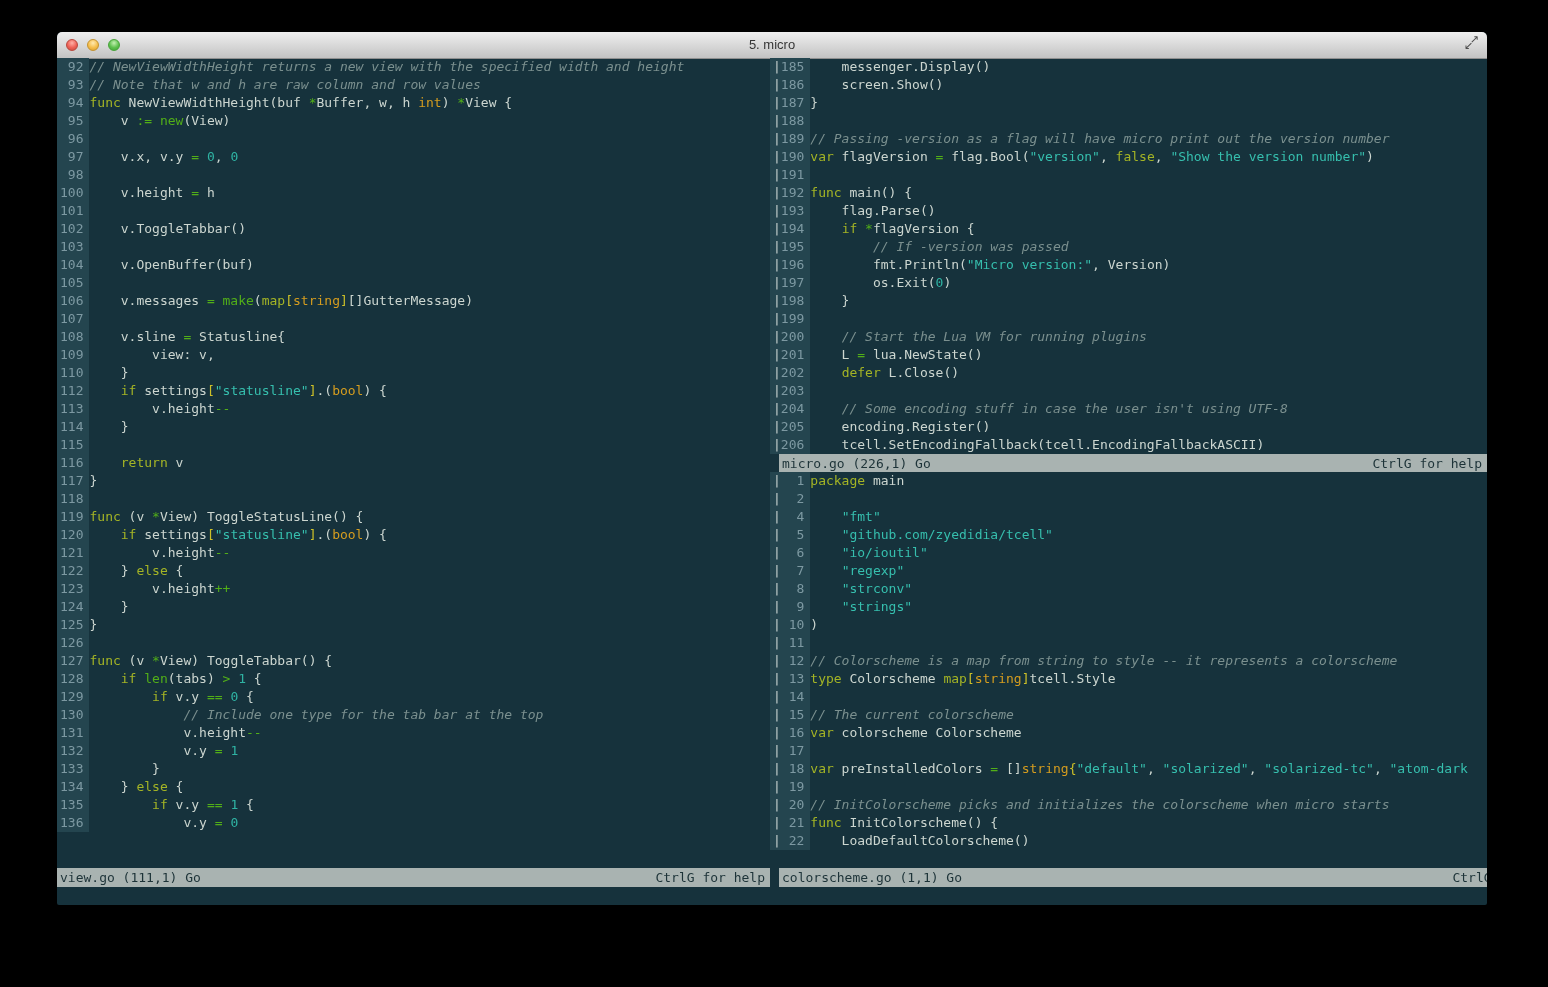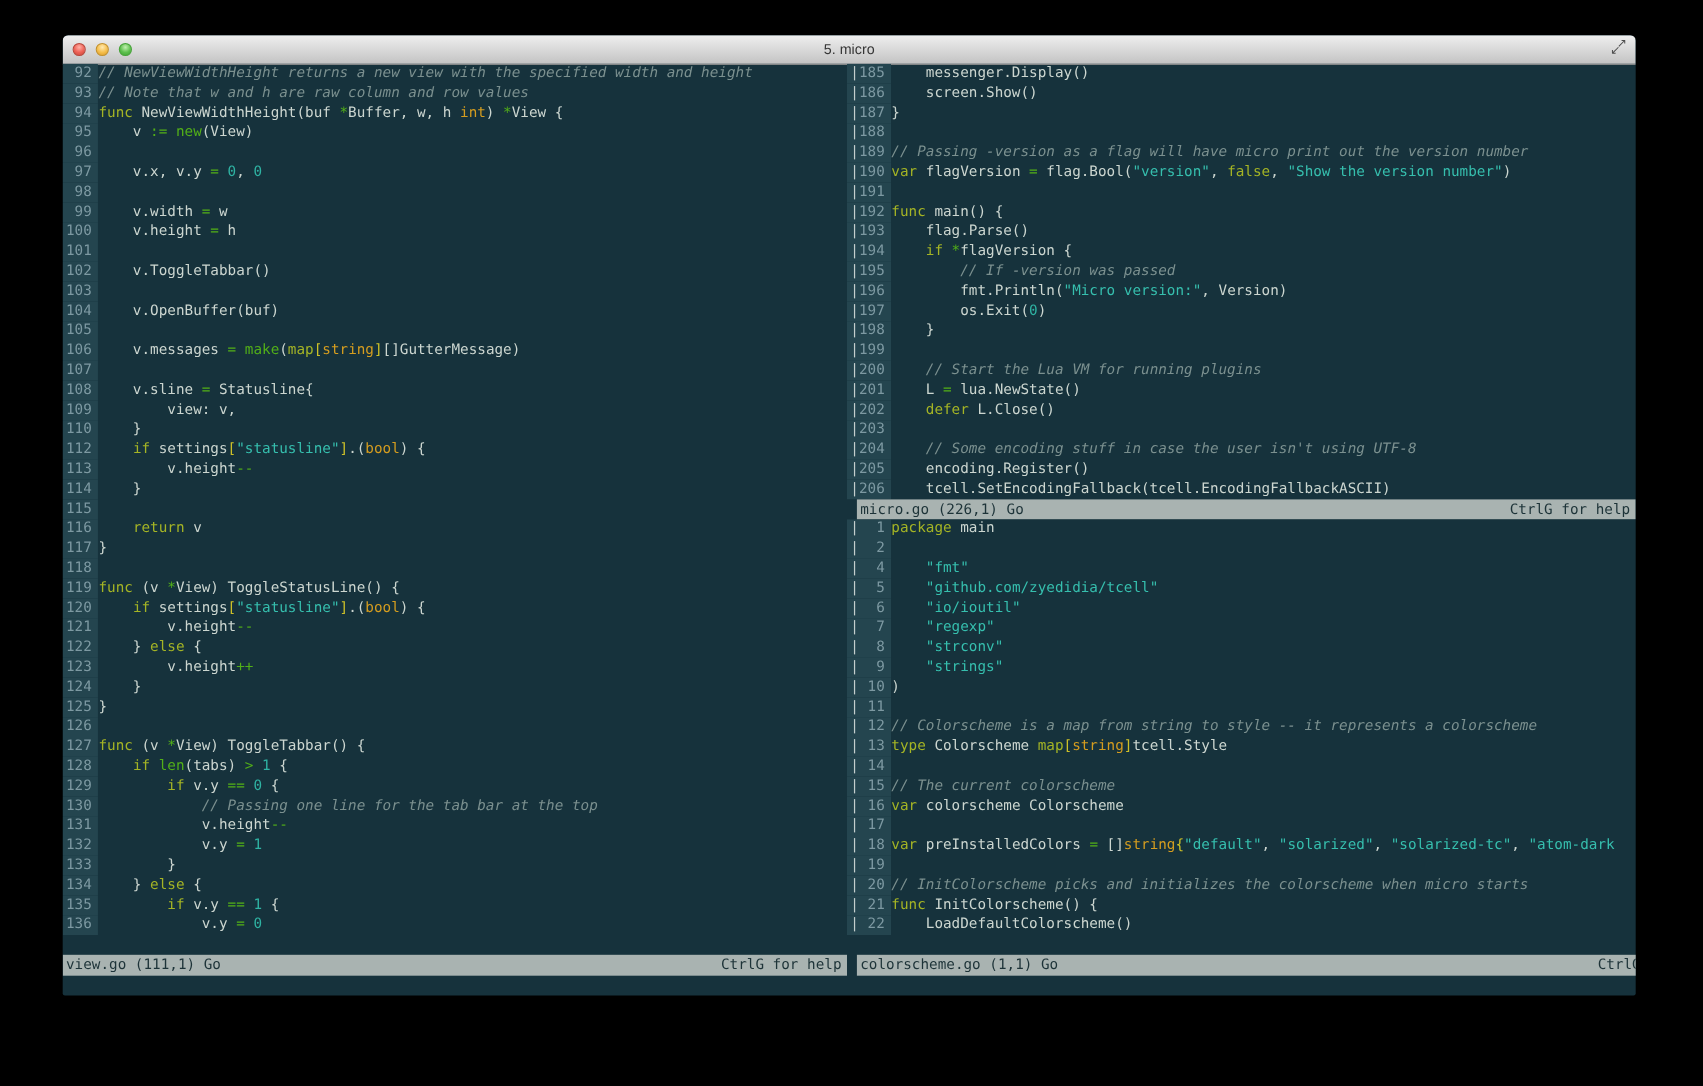--- a/index.html
+++ b/index.html
@@ -66,21 +66,20 @@
     </div>
 
     <div class="pane" id="pane-left">
         <div class="row"><span class="gutter"><span> 92</span></span><span class="code"><span class="tok-c">// NewViewWidthHeight returns a new view with the specified width and height</span></span></div>
         <div class="row"><span class="gutter"><span> 93</span></span><span class="code"><span class="tok-c">// Note that w and h are raw column and row values</span></span></div>
         <div class="row"><span class="gutter"><span> 94</span></span><span class="code"><span class="tok-k">func</span><span class="tok-n"> NewViewWidthHeight(buf </span><span class="tok-g">*</span><span class="tok-n">Buffer, w, h </span><span class="tok-t">int</span><span class="tok-n">) </span><span class="tok-g">*</span><span class="tok-n">View {</span></span></div>
         <div class="row"><span class="gutter"><span> 95</span></span><span class="code"><span class="tok-n">    v </span><span class="tok-g">:=</span><span class="tok-n"> </span><span class="tok-g">new</span><span class="tok-n">(View)</span></span></div>
         <div class="row"><span class="gutter"><span> 96</span></span><span class="code"></span></div>
         <div class="row"><span class="gutter"><span> 97</span></span><span class="code"><span class="tok-n">    v.x, v.y </span><span class="tok-g">=</span><span class="tok-n"> </span><span class="tok-u">0</span><span class="tok-n">, </span><span class="tok-u">0</span></span></div>
         <div class="row"><span class="gutter"><span> 98</span></span><span class="code"></span></div>
-        <div class="row"><span class="gutter"><span> 99</span></span><span class="code"><span class="tok-n">    v.width </span><span class="tok-g">=</span><span class="tok-n"> w</span></span></div>
         <div class="row"><span class="gutter"><span>100</span></span><span class="code"><span class="tok-n">    v.height </span><span class="tok-g">=</span><span class="tok-n"> h</span></span></div>
         <div class="row"><span class="gutter"><span>101</span></span><span class="code"></span></div>
         <div class="row"><span class="gutter"><span>102</span></span><span class="code"><span class="tok-n">    v.ToggleTabbar()</span></span></div>
         <div class="row"><span class="gutter"><span>103</span></span><span class="code"></span></div>
         <div class="row"><span class="gutter"><span>104</span></span><span class="code"><span class="tok-n">    v.OpenBuffer(buf)</span></span></div>
         <div class="row"><span class="gutter"><span>105</span></span><span class="code"></span></div>
         <div class="row"><span class="gutter"><span>106</span></span><span class="code"><span class="tok-n">    v.messages </span><span class="tok-g">=</span><span class="tok-n"> </span><span class="tok-g">make</span><span class="tok-n">(</span><span class="tok-k">map</span><span class="tok-y">[</span><span class="tok-t">string</span><span class="tok-y">]</span><span class="tok-n">[]GutterMessage)</span></span></div>
         <div class="row"><span class="gutter"><span>107</span></span><span class="code"></span></div>
         <div class="row"><span class="gutter"><span>108</span></span><span class="code"><span class="tok-n">    v.sline </span><span class="tok-g">=</span><span class="tok-n"> Statusline{</span></span></div>
         <div class="row"><span class="gutter"><span>109</span></span><span class="code"><span class="tok-n">        view: v,</span></span></div>
@@ -96,21 +95,21 @@
         <div class="row"><span class="gutter"><span>120</span></span><span class="code"><span class="tok-n">    </span><span class="tok-k">if</span><span class="tok-n"> settings</span><span class="tok-y">[</span><span class="tok-s">"statusline"</span><span class="tok-y">]</span><span class="tok-n">.(</span><span class="tok-t">bool</span><span class="tok-n">) {</span></span></div>
         <div class="row"><span class="gutter"><span>121</span></span><span class="code"><span class="tok-n">        v.height</span><span class="tok-g">--</span></span></div>
         <div class="row"><span class="gutter"><span>122</span></span><span class="code"><span class="tok-n">    } </span><span class="tok-k">else</span><span class="tok-n"> {</span></span></div>
         <div class="row"><span class="gutter"><span>123</span></span><span class="code"><span class="tok-n">        v.height</span><span class="tok-g">++</span></span></div>
         <div class="row"><span class="gutter"><span>124</span></span><span class="code"><span class="tok-n">    }</span></span></div>
         <div class="row"><span class="gutter"><span>125</span></span><span class="code"><span class="tok-n">}</span></span></div>
         <div class="row"><span class="gutter"><span>126</span></span><span class="code"></span></div>
         <div class="row"><span class="gutter"><span>127</span></span><span class="code"><span class="tok-k">func</span><span class="tok-n"> (v </span><span class="tok-g">*</span><span class="tok-n">View) ToggleTabbar() {</span></span></div>
         <div class="row"><span class="gutter"><span>128</span></span><span class="code"><span class="tok-n">    </span><span class="tok-k">if</span><span class="tok-n"> </span><span class="tok-g">len</span><span class="tok-n">(tabs) </span><span class="tok-g">&gt;</span><span class="tok-n"> </span><span class="tok-u">1</span><span class="tok-n"> {</span></span></div>
         <div class="row"><span class="gutter"><span>129</span></span><span class="code"><span class="tok-n">        </span><span class="tok-k">if</span><span class="tok-n"> v.y </span><span class="tok-g">==</span><span class="tok-n"> </span><span class="tok-u">0</span><span class="tok-n"> {</span></span></div>
-        <div class="row"><span class="gutter"><span>130</span></span><span class="code"><span class="tok-n">            </span><span class="tok-c">// Passing one line for the tab bar at the top</span></span></div>
+        <div class="row"><span class="gutter"><span>130</span></span><span class="code"><span class="tok-n">            </span><span class="tok-c">// Include one type for the tab bar at the top</span></span></div>
         <div class="row"><span class="gutter"><span>131</span></span><span class="code"><span class="tok-n">            v.height</span><span class="tok-g">--</span></span></div>
         <div class="row"><span class="gutter"><span>132</span></span><span class="code"><span class="tok-n">            v.y </span><span class="tok-g">=</span><span class="tok-n"> </span><span class="tok-u">1</span></span></div>
         <div class="row"><span class="gutter"><span>133</span></span><span class="code"><span class="tok-n">        }</span></span></div>
         <div class="row"><span class="gutter"><span>134</span></span><span class="code"><span class="tok-n">    } </span><span class="tok-k">else</span><span class="tok-n"> {</span></span></div>
         <div class="row"><span class="gutter"><span>135</span></span><span class="code"><span class="tok-n">        </span><span class="tok-k">if</span><span class="tok-n"> v.y </span><span class="tok-g">==</span><span class="tok-n"> </span><span class="tok-u">1</span><span class="tok-n"> {</span></span></div>
         <div class="row"><span class="gutter"><span>136</span></span><span class="code"><span class="tok-n">            v.y </span><span class="tok-g">=</span><span class="tok-n"> </span><span class="tok-u">0</span></span></div>
       </div>
     <div class="pane" id="pane-rt">
         <div class="row"><span class="gutter"><span class="pipe">|</span><span>185</span></span><span class="code"><span class="tok-n">    messenger.Display()</span></span></div>
         <div class="row"><span class="gutter"><span class="pipe">|</span><span>186</span></span><span class="code"><span class="tok-n">    screen.Show()</span></span></div>

